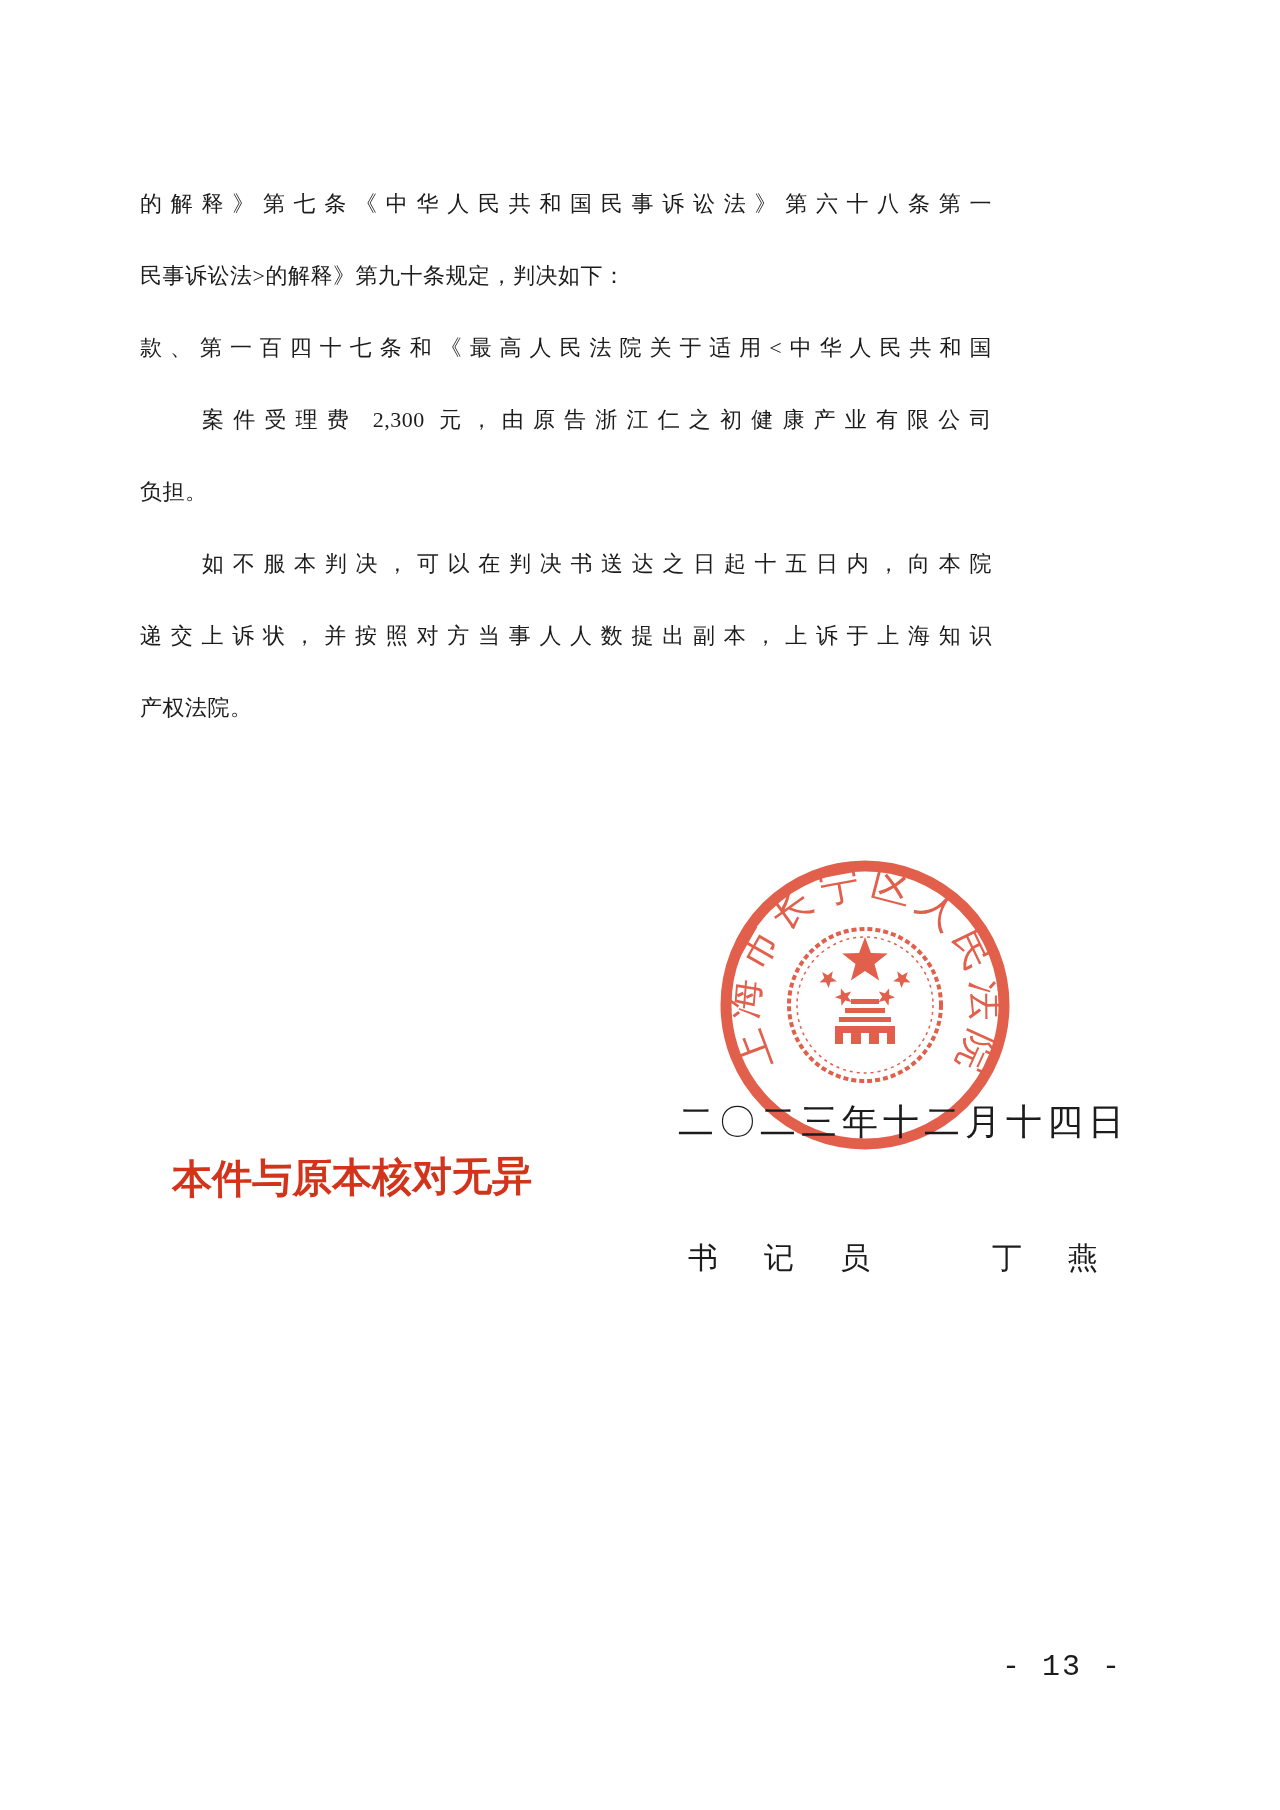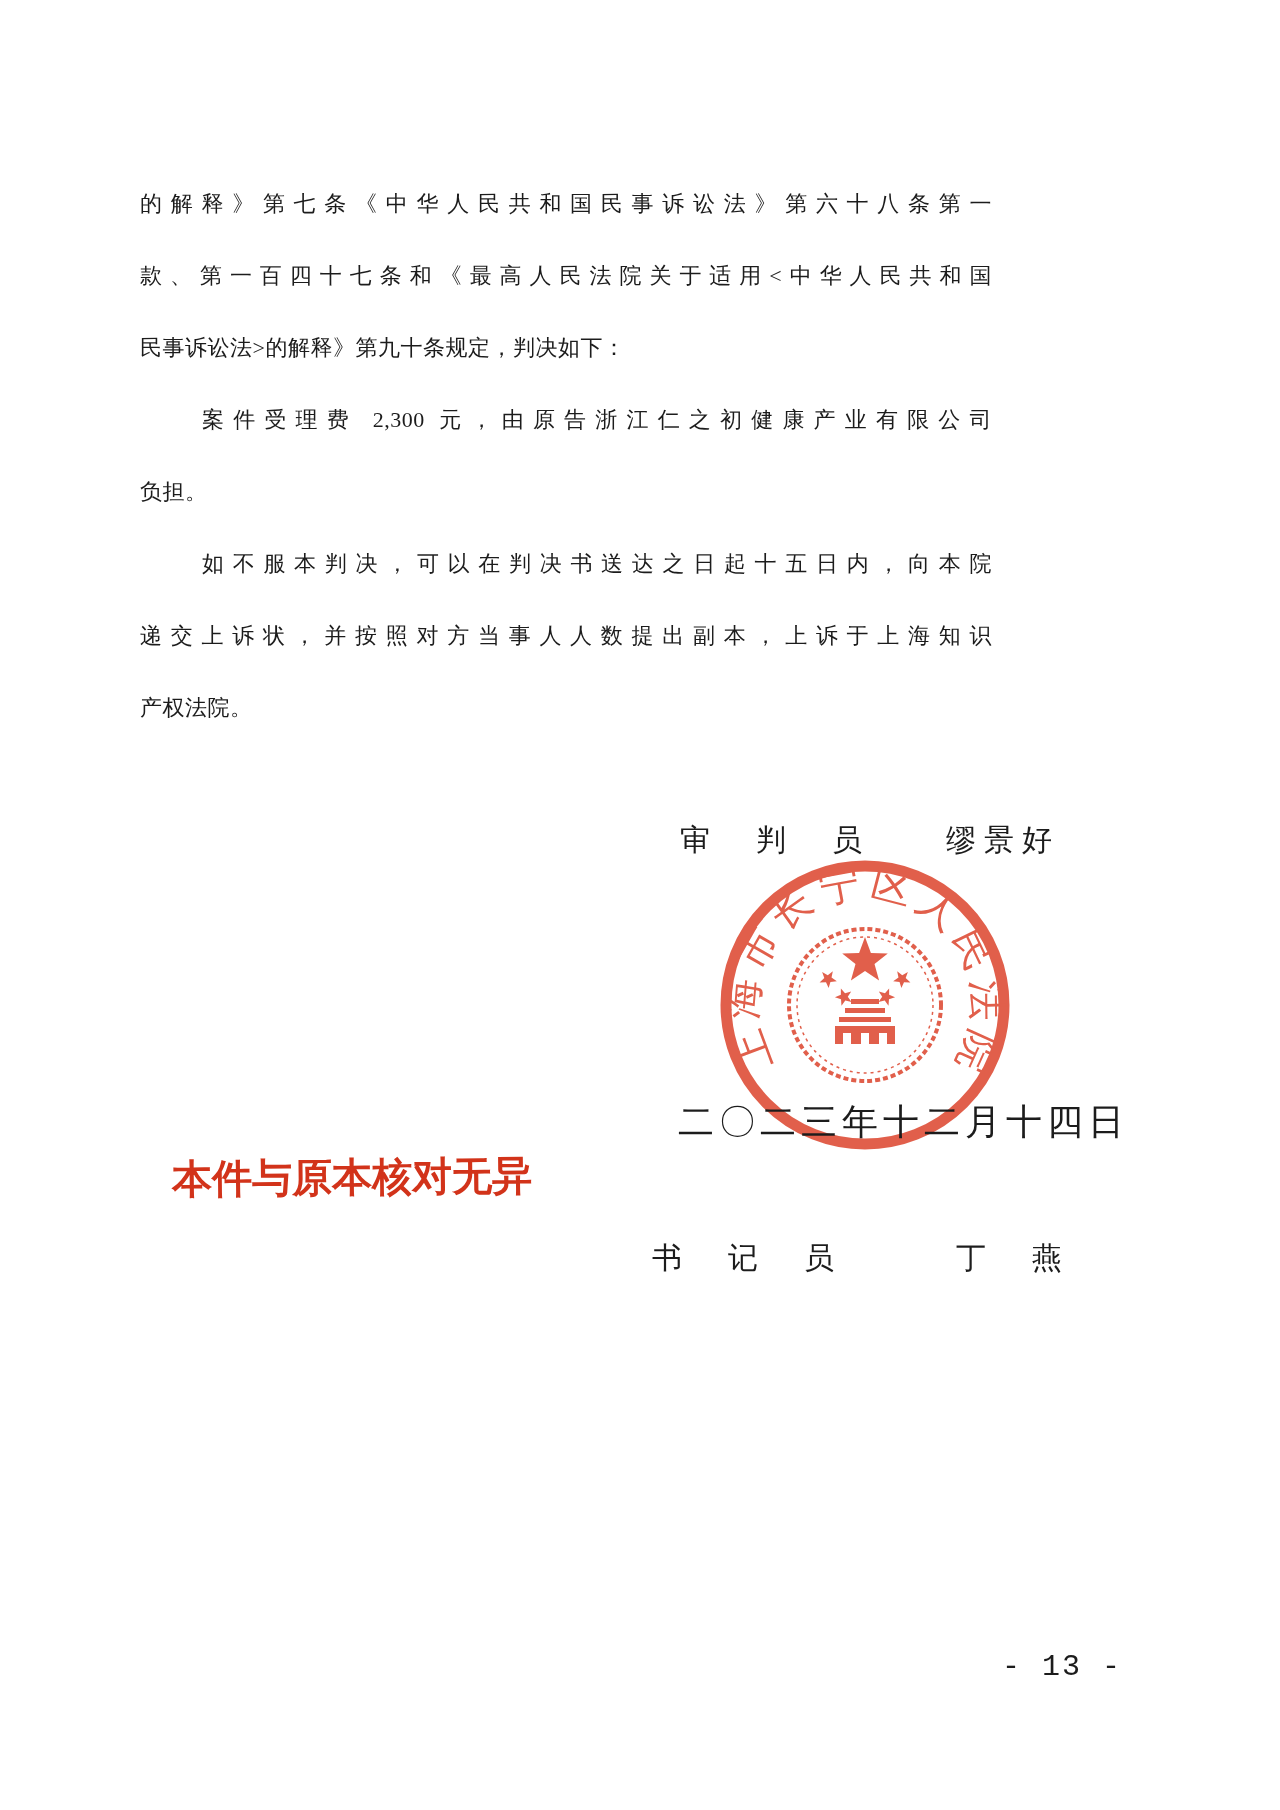--- a/index.html
+++ b/index.html
@@ -34,21 +34,21 @@
 
   
   .sig-line{
     position:absolute;
     font-size:30px;
     letter-spacing:8px;
     white-space:nowrap;
     color:#1c1c1c;
   }
   .judge-line{ left:680px; top:820px; }
-  .clerk-line{ left:652px; top:1238px; }
+  .clerk-line{ left:688px; top:1238px; }
   .date-line{
     position:absolute;
     left:678px; top:1098px;
     font-size:36px;
     letter-spacing:5px;
     white-space:nowrap;
     color:#1c1c1c;
     z-index:3;
   }
 
@@ -85,30 +85,29 @@
     font-family:Liberation Mono, monospace;
   }
 </style>
 </head>
 <body>
 
 <div class="page">
 
   <div class="doc-body">
     <div class="doc-line justify">的解释》第七条《中华人民共和国民事诉讼法》第六十八条第一</div>
+    <div class="doc-line">民事诉讼法&gt;的解释》第九十条规定，判决如下：</div>
     <div class="doc-line justify">款、第一百四十七条和《最高人民法院关于适用&lt;中华人民共和国</div>
-    <div class="doc-line">民事诉讼法&gt;的解释》第九十条规定，判决如下：</div>
     <div class="doc-line indent justify">案件受理费 2,300 元，由原告浙江仁之初健康产业有限公司</div>
     <div class="doc-line">负担。</div>
     <div class="doc-line indent justify">如不服本判决，可以在判决书送达之日起十五日内，向本院</div>
     <div class="doc-line justify">递交上诉状，并按照对方当事人人数提出副本，上诉于上海知识</div>
     <div class="doc-line">产权法院。</div>
   </div>
 
-  <div class="sig-line judge-line">审　判　员　　缪景好</div>
 
   <svg class="seal" viewBox="0 0 300 300" xmlns="http://www.w3.org/2000/svg">
     <defs>
       <path id="sealArc" d="M 61.5 212 A 108 108 0 1 1 238.5 212" fill="none"></path>
       <polygon id="sealStar" points="0,-24 5.9,-8.1 22.8,-7.4 9.5,3.1 14.1,19.4 0,10 -14.1,19.4 -9.5,3.1 -22.8,-7.4 -5.9,-8.1"></polygon>
     </defs>
 
     <circle cx="150" cy="150" r="139" fill="none" stroke-width="11" stroke="#dd4a33"></circle>
 
     <circle cx="150" cy="150" r="76" fill="none" stroke-width="4" stroke-dasharray="5 3" stroke="#dd4a33"></circle>

